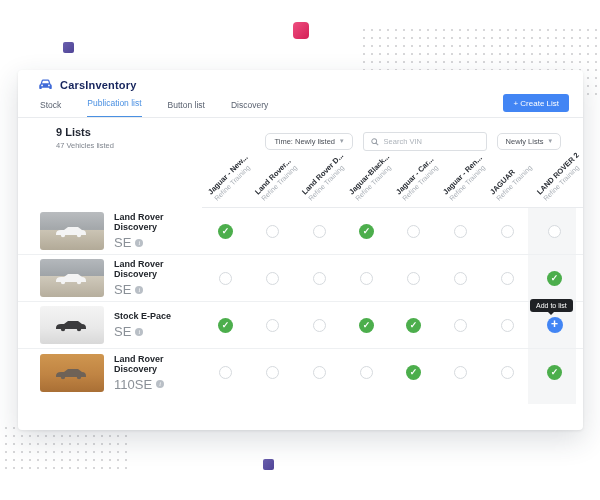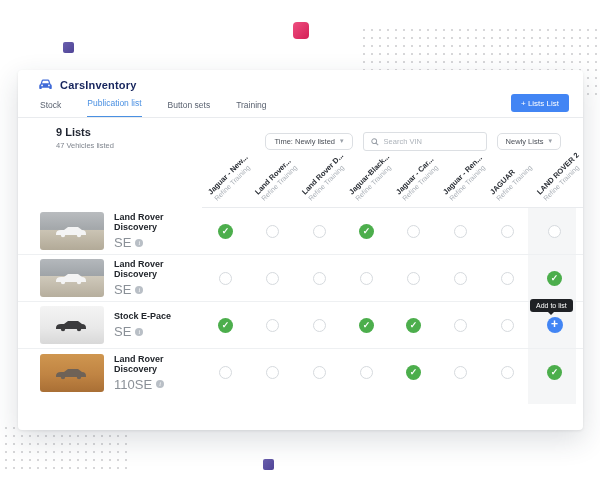--- a/index.html
+++ b/index.html
@@ -108,26 +108,26 @@
         <path d="M4 9 L6 3 Q6.5 2 8 2 L16 2 Q17.5 2 18 3 L20 9 Q22 9.5 22 12 L22 16 Q22 17 21 17 L19 17 Q18 17 18 16 L18 15 L6 15 L6 16 Q6 17 5 17 L3 17 Q2 17 2 16 L2 12 Q2 9.5 4 9 Z M6.5 8 L17.5 8 L16.2 4 L7.8 4 Z"></path>
         <circle cx="6.5" cy="11.5" r="1.4" fill="#fff"></circle>
           <circle cx="17.5" cy="11.5" r="1.4" fill="#fff"></circle>
       </svg>
       <span class="app-title">CarsInventory</span>
     </div>
 
     <div class="tabs">
       <span class="tab">Stock</span>
       <span class="tab active">Publication list</span>
-      <span class="tab">Button sets</span>
-      <span class="tab">Training</span>
+      <span class="tab">Button list</span>
+      <span class="tab">Discovery</span>
     </div>
     <div class="tabs-divider"></div>
 
-    <button class="create-btn">+ Lists List</button>
+    <button class="create-btn">+ Create List</button>
 
     <div class="summary">
       <div class="summary-title">9 Lists</div>
       <div class="summary-sub">47 Vehicles listed</div>
     </div>
 
     <div class="filters">
       <div class="chip">
         <span>Time: Newly listed</span>
         <span class="chev">▾</span>

